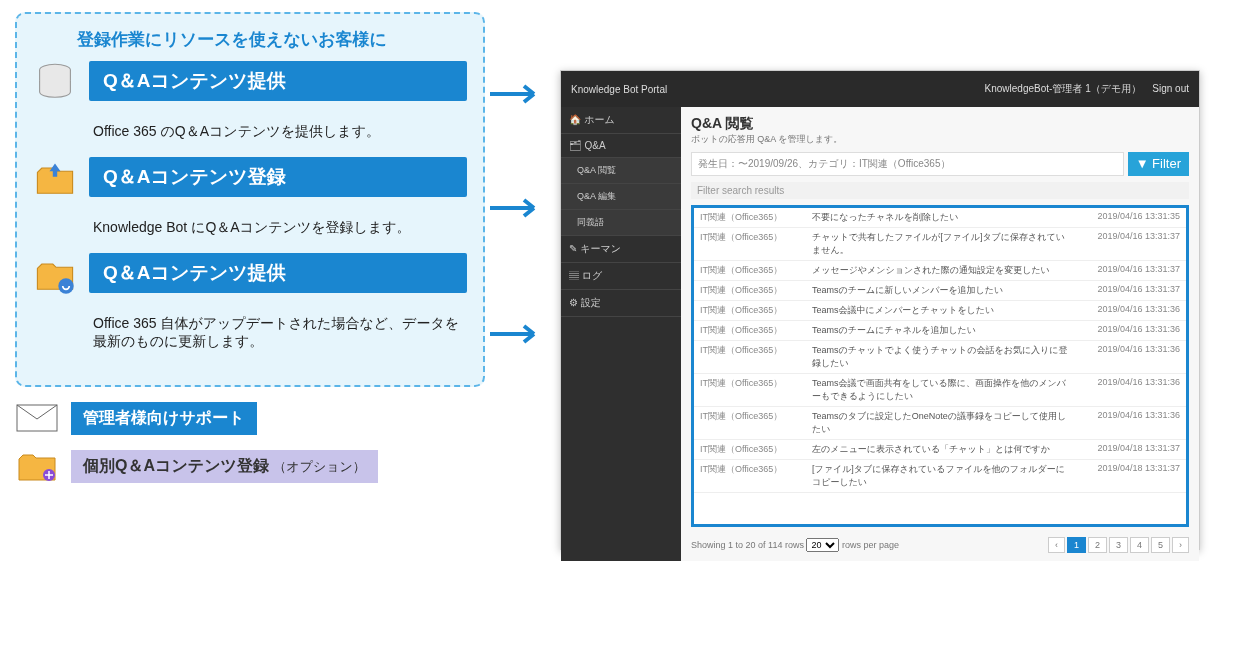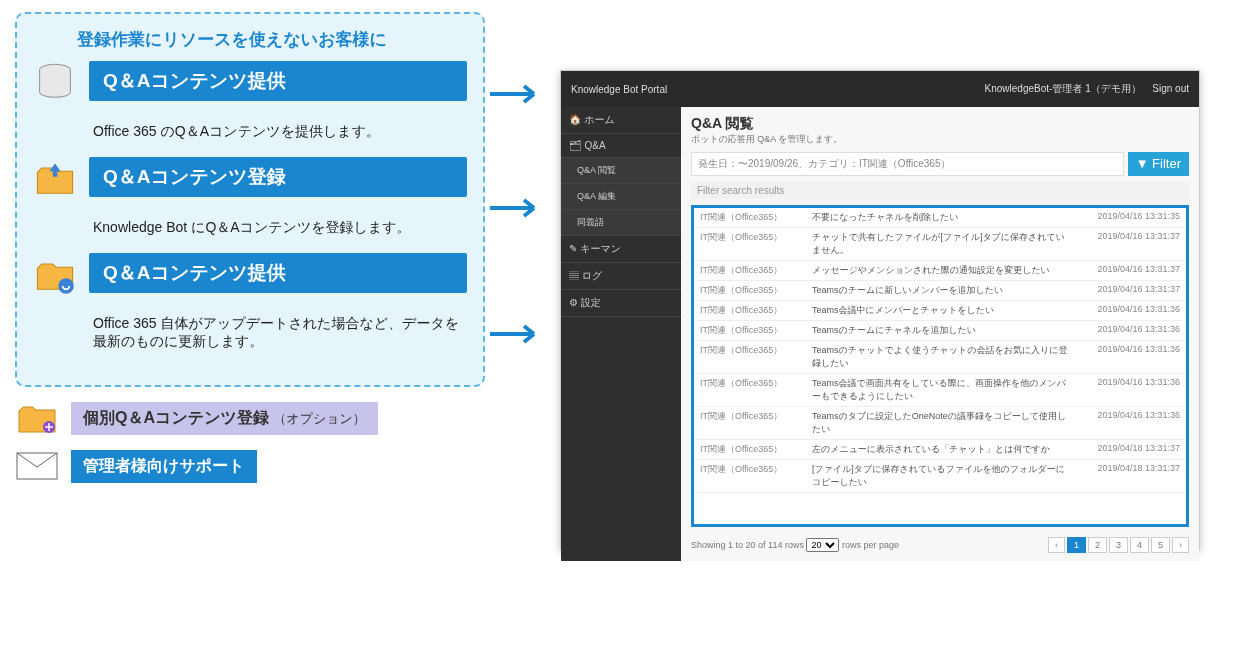--- a/index.html
+++ b/index.html
@@ -90,39 +90,39 @@
       <div class="feature-body">
         <div class="feature-bar">Q＆Aコンテンツ提供</div>
         <div class="feature-desc">Office 365 自体がアップデートされた場合など、データを最新のものに更新します。</div>
       </div>
     </div>
   </div>
 
   <div class="below-item">
     <div class="feature-icon" style="width:44px;height:34px">
       <svg viewBox="0 0 44 34">
+          <rect x="2" y="4" width="40" height="26" fill="#fff" stroke="#666"></rect>
+          <path d="M2 4l20 14L42 4" fill="none" stroke="#666"></path>
+        </svg>
+    </div>
+    <div class="below-bar bar-blue">管理者様向けサポート</div>
+  </div>
+
+  <div class="below-item">
+    <div class="feature-icon" style="width:44px;height:34px">
+      <svg viewBox="0 0 44 34">
           <path d="M4 10l4-4h10l3 3h19v22H4z" fill="#f5b642" stroke="#c98a1e"></path>
           <circle cx="34" cy="26" r="6" fill="#8a4bd6"></circle>
           <path d="M34 22v8M30 26h8" stroke="#fff" stroke-width="1.5"></path>
         </svg>
     </div>
     <div class="below-bar bar-lilac">
       <span>個別Q＆Aコンテンツ登録</span>
       <span class="opt">（オプション）</span>
     </div>
-  </div>
-
-  <div class="below-item">
-    <div class="feature-icon" style="width:44px;height:34px">
-      <svg viewBox="0 0 44 34">
-          <rect x="2" y="4" width="40" height="26" fill="#fff" stroke="#666"></rect>
-          <path d="M2 4l20 14L42 4" fill="none" stroke="#666"></path>
-        </svg>
-    </div>
-    <div class="below-bar bar-blue">管理者様向けサポート</div>
   </div>
 </div>
 
 <div class="arrow" style="left:490px;top:82px">
   <svg viewBox="0 0 60 24">
       <path d="M0 12h44m0 0l-10-8m10 8l-10 8" stroke="#1a86d0" stroke-width="4" fill="none"></path>
     </svg>
 </div>
 <div class="arrow" style="left:490px;top:196px">
   <svg viewBox="0 0 60 24">

